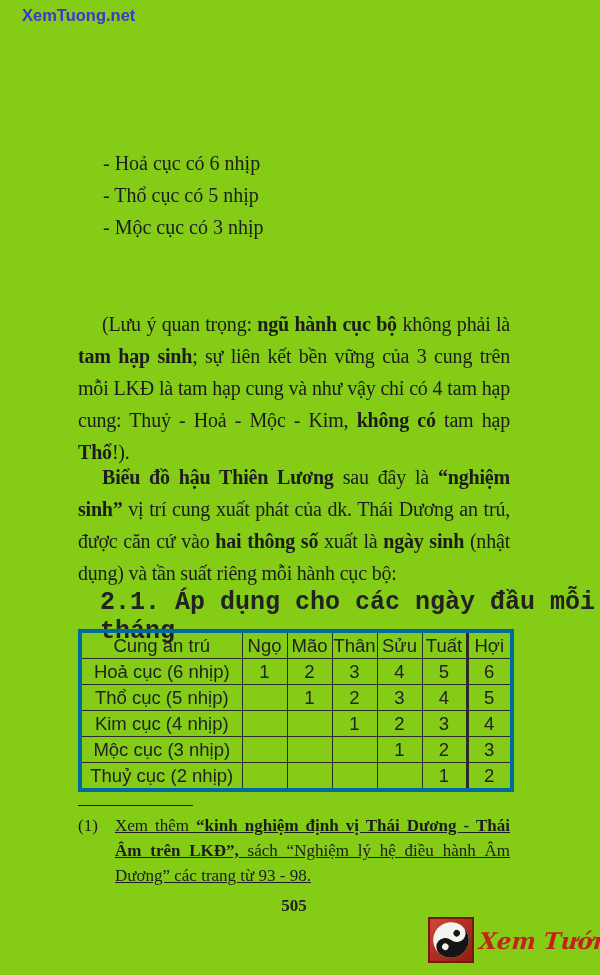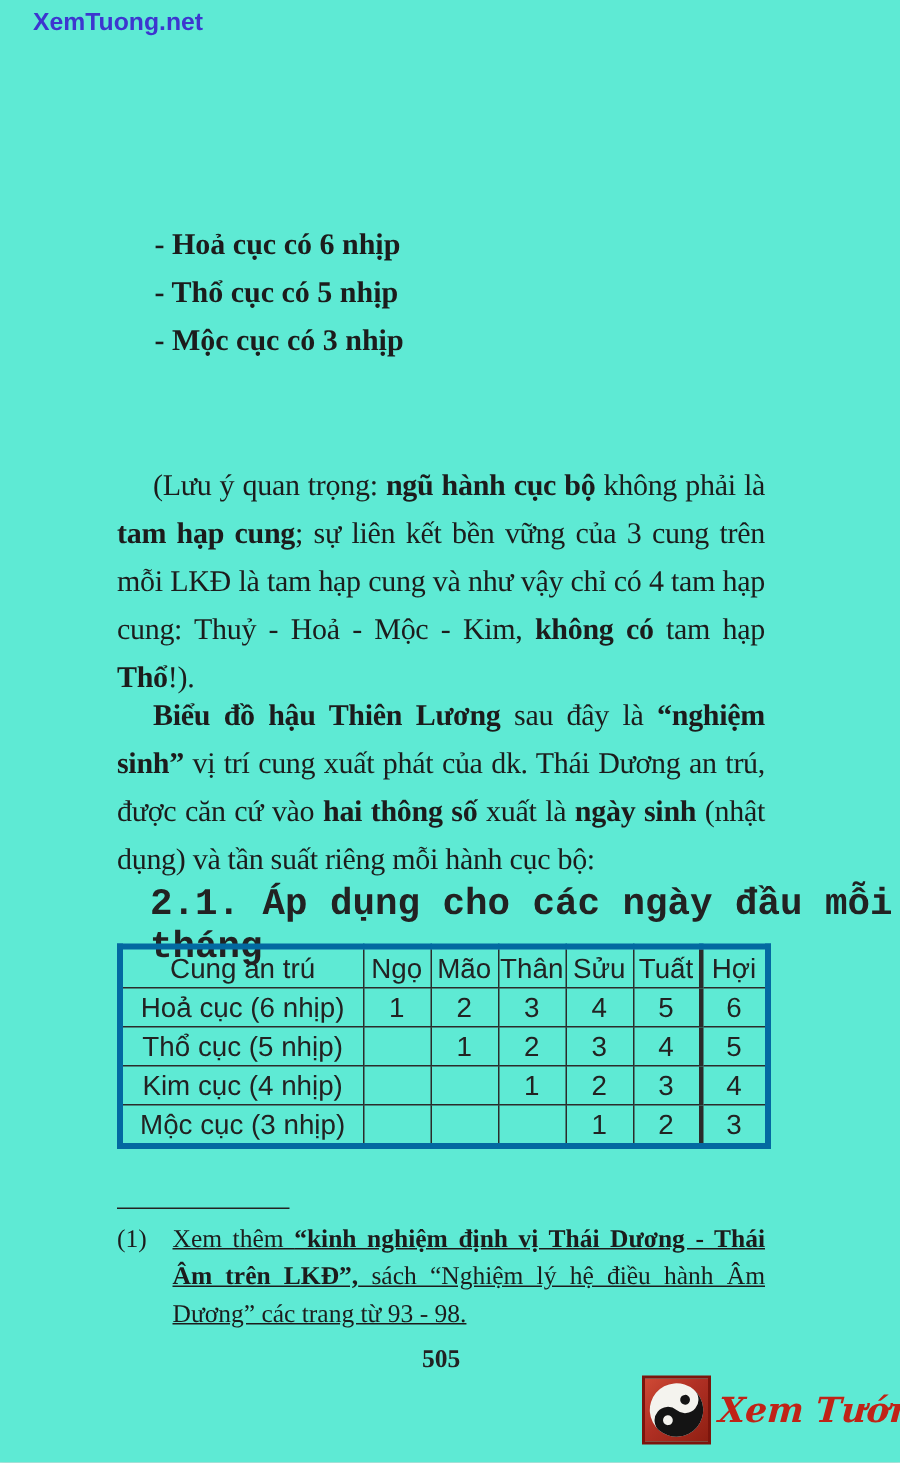--- a/index.html
+++ b/index.html
@@ -1,35 +1,35 @@
 <!DOCTYPE html>
 <html><head>
 <meta charset="utf-8">
 <style>
   html,body{margin:0;padding:0;background:#e9e9e9;}
   .page{
-    position:relative; width:600px; height:975px; background:#5eead4;
+    position:relative; width:600px; height:975px; background:#84cc16;
     font-family:"Liberation Serif", serif; color:#1c1c1c; overflow:hidden;
     margin:0 auto; box-shadow:0 0 4px rgba(0,0,0,.2);
   }
   .watermark{
     position:absolute; left:22px; top:6px;
     font-family:"Liberation Sans", sans-serif; font-weight:700;
     font-size:16.5px; color:#3d36cf; text-decoration:none; cursor:pointer;
   }
   .block{position:absolute; left:78px; width:432px;}
   .body{
     font-size:20px; line-height:32px; text-align:justify;
     letter-spacing:-0.2px; margin:0;
   }
   .body b{font-weight:700;}
   .body sup{font-size:0.58em; font-weight:700; vertical-align:super; line-height:0;}
   .indent{text-indent:24px;}
   .list-item{
-    font-size:20px; line-height:32px; padding-left:25px;font-weight:bold;
+    font-size:20px; line-height:32px; padding-left:25px;
   }
   .heading{
     position:absolute; left:100px; top:588px; margin:0;
     font-family:Liberation Mono, monospace; font-weight:700;
     font-size:25px; color:#222;
   }
   table.cuc{
     position:absolute; left:78px; top:629px; width:432px;
     border-collapse:collapse; table-layout:fixed;
     font-family:"Liberation Sans", sans-serif; font-size:18.5px; color:#222;
@@ -77,21 +77,21 @@
 
   <a class="watermark">XemTuong.net</a>
 
 
   <div class="block" style="top:147px;">
     <div class="list-item">- Hoả cục có 6 nhịp</div>
     <div class="list-item">- Thổ cục có 5 nhịp</div>
     <div class="list-item">- Mộc cục có 3 nhịp</div>
   </div>
 
-  <p class="block body indent" style="top:308px;"><span>(Lưu ý quan trọng: </span><b>ngũ hành cục bộ</b><span> không phải là </span><b>tam hạp cung</b><span>; sự liên kết bền vững của 3 cung trên mỗi LKĐ là tam hạp cung và như vậy chỉ có 4 tam hạp cung: Thuỷ - Hoả - Mộc - Kim, </span><b>không có</b><span> tam hạp </span><b>Thổ</b><span>!).</span></p>
+  <p class="block body indent" style="top:308px;"><span>(Lưu ý quan trọng: </span><b>ngũ hành cục bộ</b><span> không phải là </span><b>tam hạp sinh</b><span>; sự liên kết bền vững của 3 cung trên mỗi LKĐ là tam hạp cung và như vậy chỉ có 4 tam hạp cung: Thuỷ - Hoả - Mộc - Kim, </span><b>không có</b><span> tam hạp </span><b>Thổ</b><span>!).</span></p>
 
   <p class="block body indent" style="top:461px;"><b>Biểu đồ hậu Thiên Lương</b><span> sau đây là </span><b>“nghiệm sinh”</b><span> vị trí cung xuất phát của dk. Thái Dương an trú, được căn cứ vào </span><b>hai thông số</b><span> xuất là </span><b>ngày sinh</b><span> (nhật dụng) và tần suất riêng mỗi hành cục bộ:</span></p>
 
   <h2 class="heading">2.1. Áp dụng cho các ngày đầu mỗi tháng</h2>
 
   <table class="cuc">
     <colgroup>
       <col style="width:162px">
         <col style="width:45px">
         <col style="width:45px">
@@ -141,20 +141,29 @@
       </tr>
       <tr>
         <td>Mộc cục (3 nhịp)</td>
         <td></td>
         <td></td>
         <td></td>
         <td>1</td>
         <td>2</td>
         <td class="thickleft">3</td>
       </tr>
+      <tr>
+        <td>Thuỷ cục (2 nhịp)</td>
+        <td></td>
+        <td></td>
+        <td></td>
+        <td></td>
+        <td>1</td>
+        <td class="thickleft">2</td>
+      </tr>
     </tbody>
   </table>
 
   <div class="fn-rule"></div>
 
   <div class="footnote">
     <span class="fn-marker">(1)</span>
     <span class="fn-text"><span>Xem thêm </span><b>“kinh nghiệm định vị Thái Dương - Thái Âm trên LKĐ”,</b><span> sách “Nghiệm lý hệ điều hành Âm Dương” các trang từ 93 - 98.</span></span>
   </div>
 

